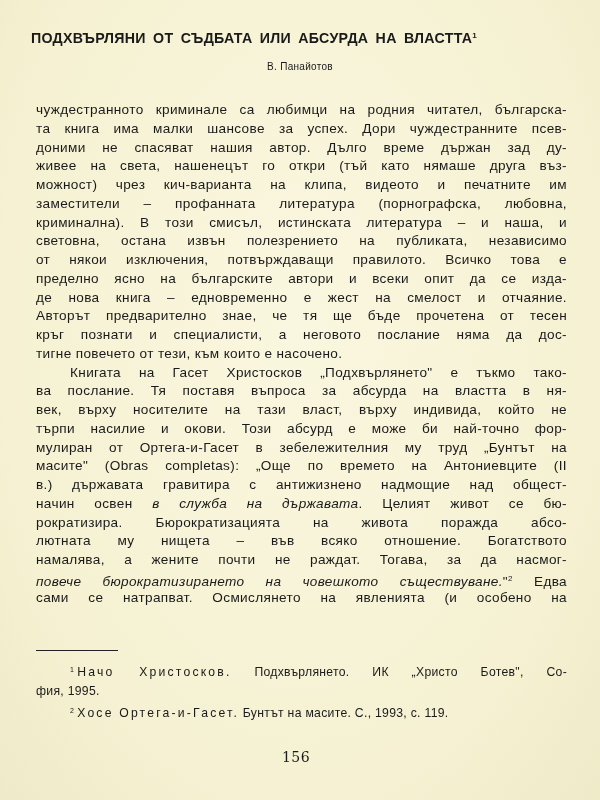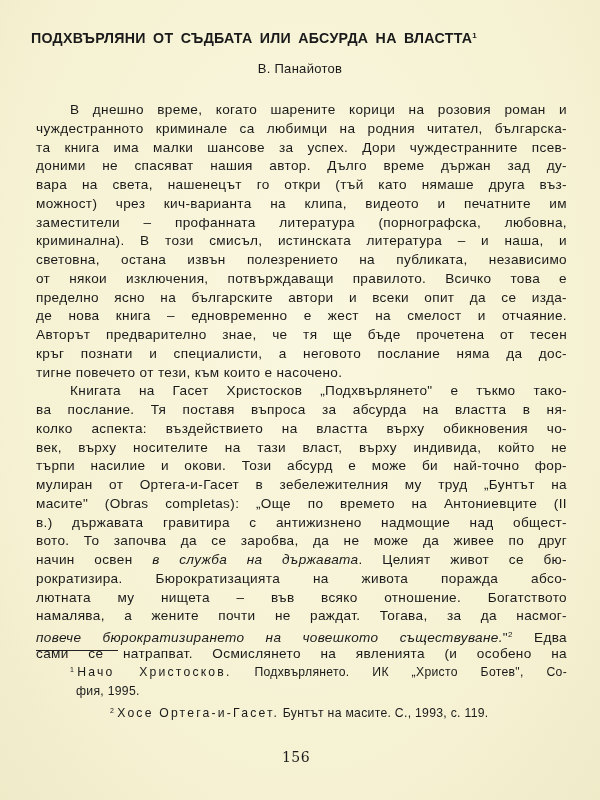--- a/index.html
+++ b/index.html
@@ -30,21 +30,21 @@
       font-size: 14.2px;
       letter-spacing: 0.3px;
       word-spacing: 3px;
     }
     .title sup { font-size: 8px; vertical-align: 5px; }
     .author {
       position: absolute;
       top: 61px;
       left: 0; width: 600px;
       text-align: center;
-      font-size: 13px;
+      font-size: 10px;
       letter-spacing: 0.3px;
     }
     .body {
       position: absolute;
       top: 101px;
       left: 36px;
       width: 531px;
       font-size: 13.6px;
       line-height: 18.75px;
       letter-spacing: 0.35px;
@@ -77,21 +77,21 @@
       font-size: 12.2px;
       line-height: 19px;
       letter-spacing: 0.3px;
     }
     .fn-line {
       display: block;
       white-space: nowrap;
       text-align: justify;
       text-align-last: justify;
     }
-    .fn-line.last { text-align-last: left; margin-left: 40px; }
+    .fn-line.last { text-align-last: left; }
     .fn-line.indent { padding-left: 34px; }
     .spaced { letter-spacing: 2.2px; }
     .fn-mark { font-size: 7px; vertical-align: 4px; margin-right: 3px; }
     .page-number {
       position: absolute;
       top: 749px;
       left: 0; width: 592px;
       text-align: center;
       font-family: "DejaVu Serif", "Liberation Serif", serif;
       font-size: 14px;
@@ -103,44 +103,41 @@
 
 <div class="page">
 
   <div class="title">
     <span>ПОДХВЪРЛЯНИ ОТ СЪДБАТА ИЛИ АБСУРДА НА ВЛАСТТА</span><sup>1</sup>
   </div>
 
   <div class="author">В. Панайотов</div>
 
   <div class="body">
-    <span class="line indent">В днешно време, когато шарените корици на розовия роман и</span>
     <span class="line">чуждестранното криминале са любимци  на родния читател, българска-</span>
     <span class="line">та книга има малки шансове за успех. Дори чуждестранните псев-</span>
     <span class="line">доними не спасяват нашия автор. Дълго време държан зад ду-</span>
-    <span class="line">вара на света, нашенецът го откри (тъй като нямаше друга въз-</span>
+    <span class="line">живее на света, нашенецът го откри (тъй като нямаше друга въз-</span>
     <span class="line">можност) чрез кич-варианта на клипа, видеото и печатните им</span>
     <span class="line">заместители – профанната литература (порнографска, любовна,</span>
     <span class="line">криминална). В този смисъл, истинската литература – и наша, и</span>
     <span class="line">световна, остана извън полезрението на публиката, независимо</span>
     <span class="line">от някои изключения, потвърждаващи правилото. Всичко това е</span>
     <span class="line">пределно ясно на българските автори и всеки опит да се изда-</span>
     <span class="line">де нова книга – едновременно е жест на смелост и отчаяние.</span>
     <span class="line">Авторът предварително знае, че тя ще бъде прочетена от тесен</span>
     <span class="line">кръг познати и специалисти, а неговото послание няма да дос-</span>
     <span class="line last">тигне повечето от тези, към които е насочено.</span>
     <span class="line indent">Книгата на Гасет Христосков „Подхвърлянето" е тъкмо тако-</span>
     <span class="line">ва послание. Тя поставя въпроса за абсурда на властта в ня-</span>
-    <span class="line">колко аспекта: въздействието на властта върху обикновения чо-</span>
     <span class="line">век, върху носителите на тази власт, върху индивида, който не</span>
     <span class="line">търпи насилие и окови. Този абсурд е може би най-точно фор-</span>
     <span class="line">мулиран от Ортега-и-Гасет в зебележителния му труд „Бунтът на</span>
     <span class="line">масите" (Obras completas): „Още по времето на Антониевците (II</span>
     <span class="line">в.) държавата гравитира с антижизнено надмощие над общест-</span>
-    <span class="line">вото. То започва да се заробва, да не може да живее по друг</span>
     <span class="line"><span>начин освен </span><span class="it">в служба на държавата</span><span>. Целият живот се бю-</span></span>
     <span class="line">рократизира. Бюрократизацията на живота поражда абсо-</span>
     <span class="line">лютната му нищета – във всяко отношение. Богатството</span>
     <span class="line">намалява, а жените почти не раждат. Тогава, за да насмог-</span>
     <span class="line"><span class="it">повече бюрократизирането на човешкото съществуване.</span><span>"</span><span class="fnref">2</span><span> Едва</span></span>
     <span class="line">сами се натрапват. Осмислянето на явленията (и особено на</span>
   </div>
 
   <div class="rule"></div>
 

